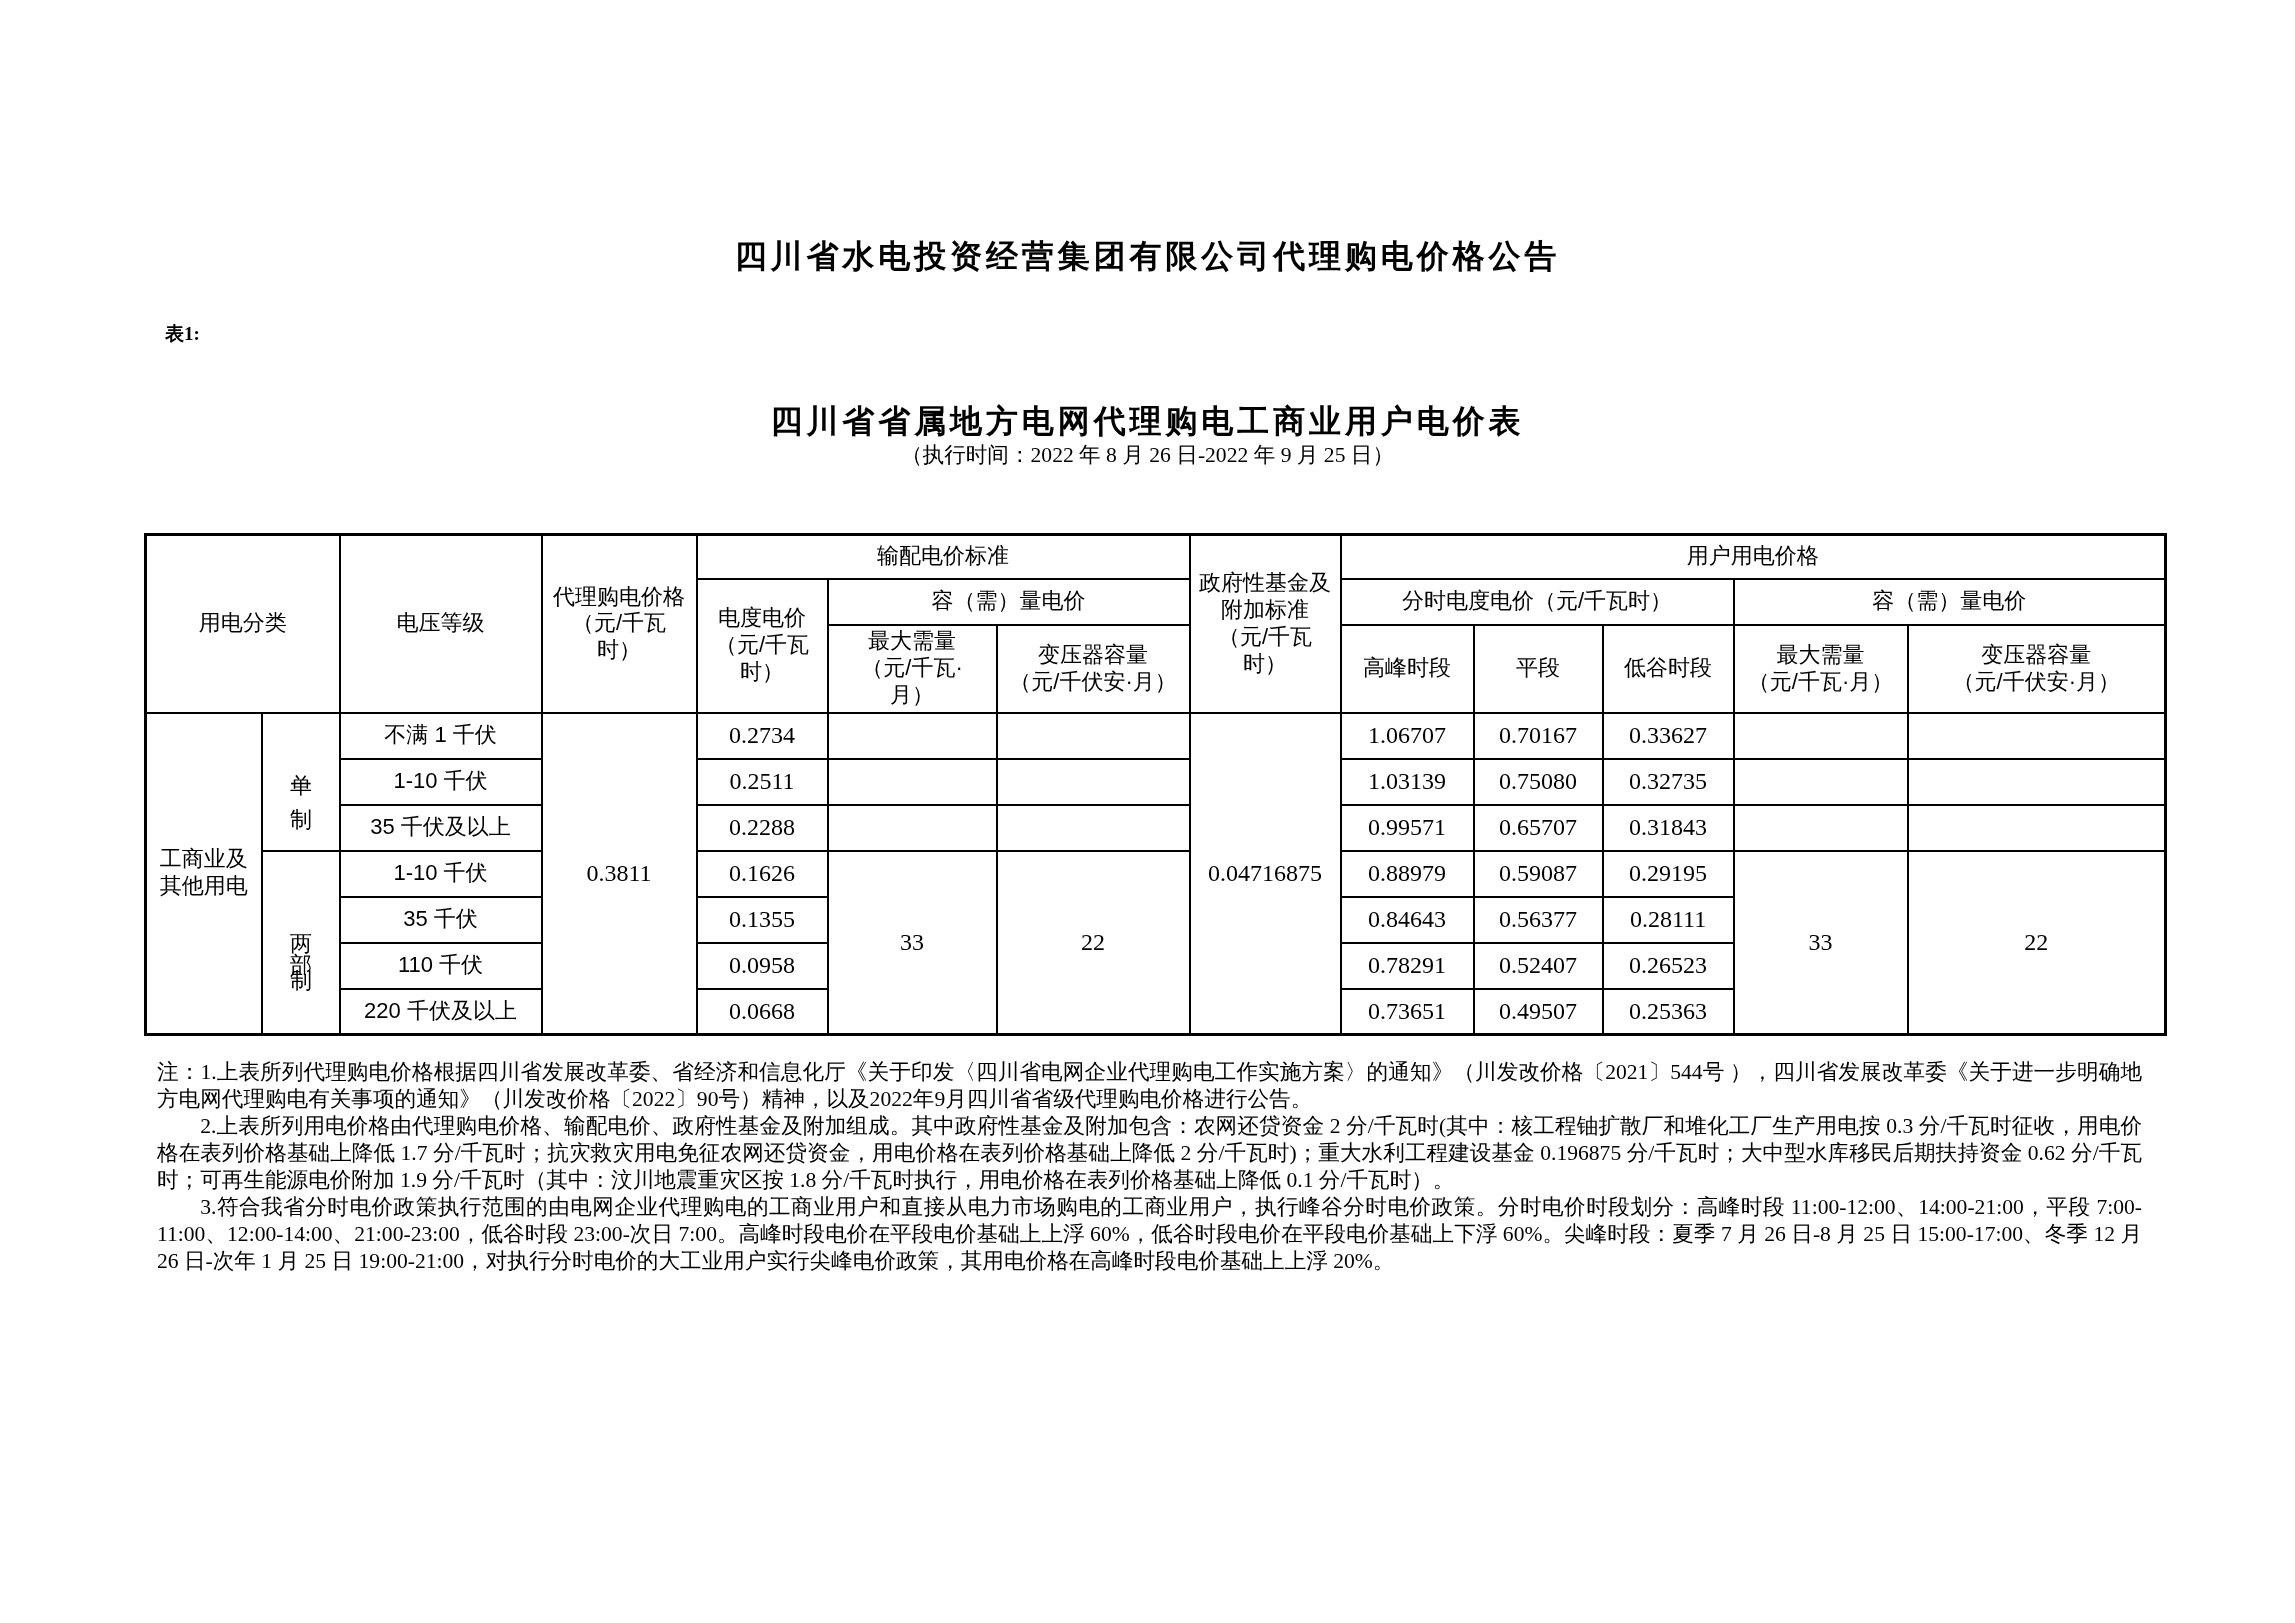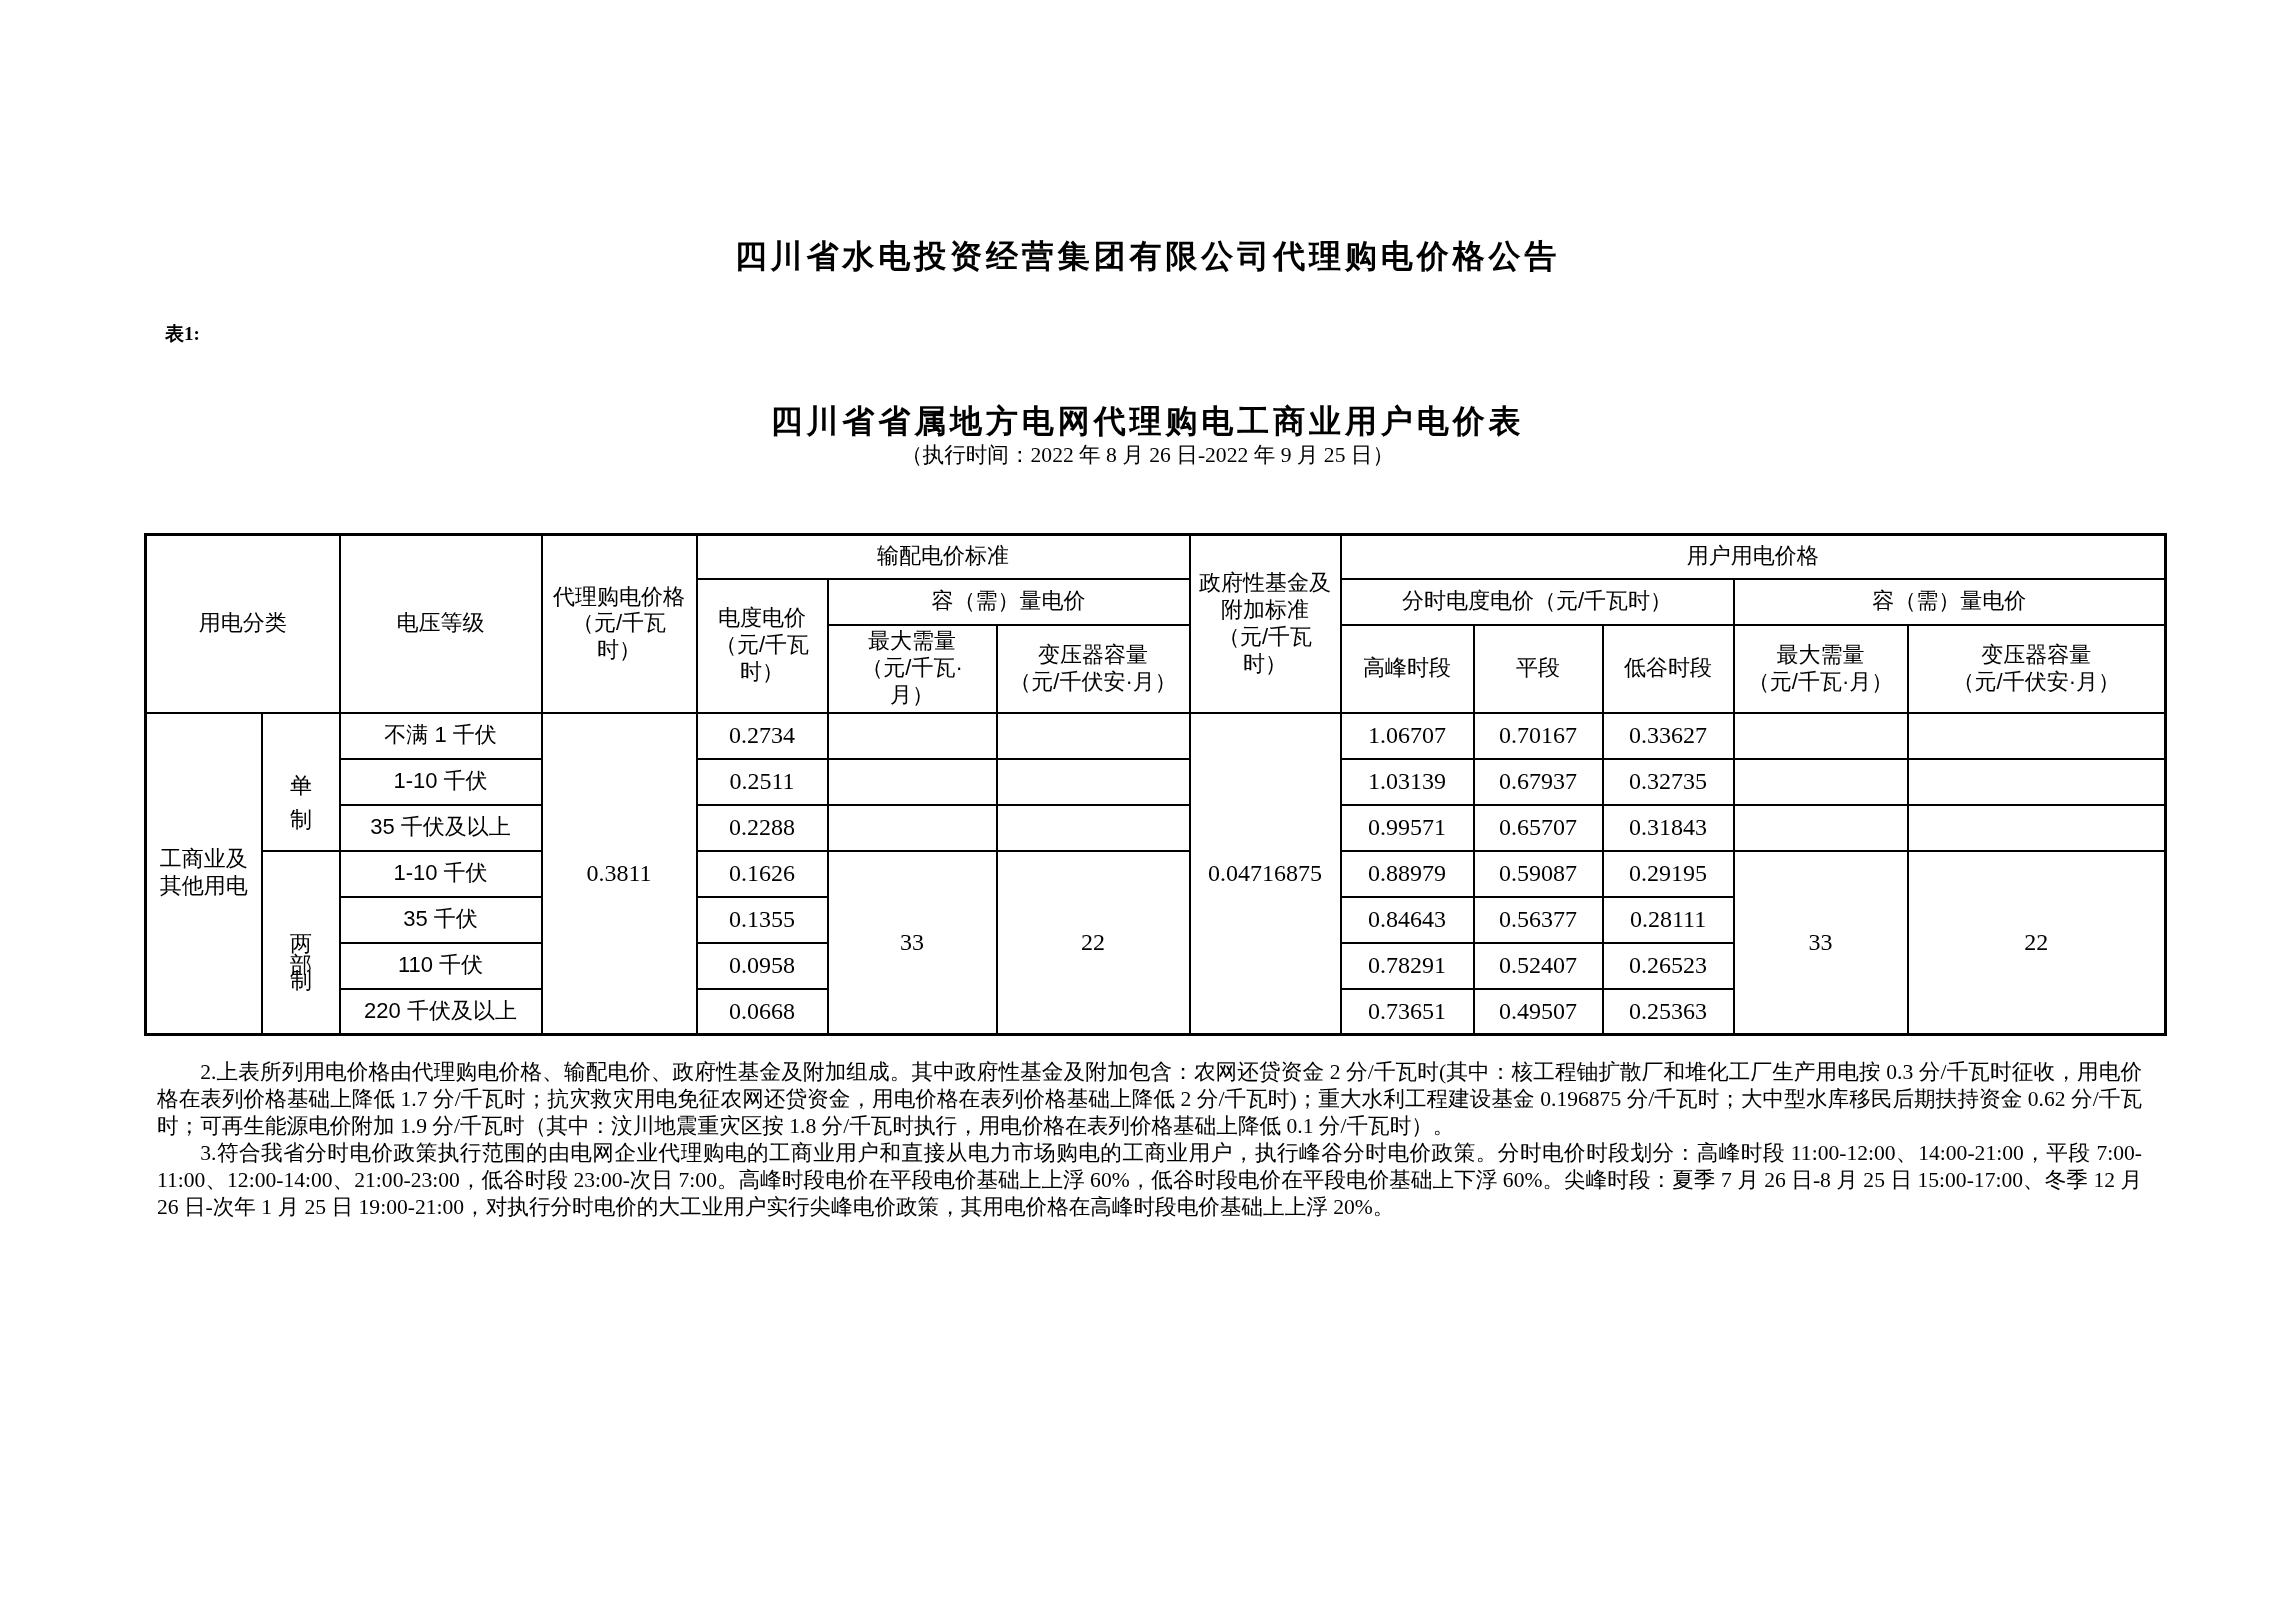--- a/index.html
+++ b/index.html
@@ -139,21 +139,21 @@
     <td class="num">0.33627</td>
     <td></td>
     <td></td>
   </tr>
   <tr class="dr">
     <td>1-10 千伏</td>
     <td class="num">0.2511</td>
     <td></td>
     <td></td>
     <td class="num">1.03139</td>
-    <td class="num">0.67937</td>
+    <td class="num">0.75080</td>
     <td class="num">0.32735</td>
     <td></td>
     <td></td>
   </tr>
   <tr class="dr">
     <td>35 千伏及以上</td>
     <td class="num">0.2288</td>
     <td></td>
     <td></td>
     <td class="num">0.99571</td>
@@ -192,16 +192,17 @@
     <td>220 千伏及以上</td>
     <td class="num">0.0668</td>
     <td class="num">0.73651</td>
     <td class="num">0.49507</td>
     <td class="num">0.25363</td>
   </tr>
 </tbody>
   </table>
 
 <div class="notes">
+  <p>注：1.上表所列代理购电价格根据四川省发展改革委、省经济和信息化厅《关于印发〈四川省电网企业代理购电工作实施方案〉的通知》（川发改价格〔2021〕544号 ），四川省发展改革委《关于进一步明确地方电网代理购电有关事项的通知》（川发改价格〔2022〕90号）精神，以及2022年9月四川省省级代理购电价格进行公告。</p>
   <p class="indent">2.上表所列用电价格由代理购电价格、输配电价、政府性基金及附加组成。其中政府性基金及附加包含：农网还贷资金 2 分/千瓦时(其中：核工程铀扩散厂和堆化工厂生产用电按 0.3 分/千瓦时征收，用电价格在表列价格基础上降低 1.7 分/千瓦时；抗灾救灾用电免征农网还贷资金，用电价格在表列价格基础上降低 2 分/千瓦时)；重大水利工程建设基金 0.196875 分/千瓦时；大中型水库移民后期扶持资金 0.62 分/千瓦时；可再生能源电价附加 1.9 分/千瓦时（其中：汶川地震重灾区按 1.8 分/千瓦时执行，用电价格在表列价格基础上降低 0.1 分/千瓦时）。</p>
   <p class="indent">3.符合我省分时电价政策执行范围的由电网企业代理购电的工商业用户和直接从电力市场购电的工商业用户，执行峰谷分时电价政策。分时电价时段划分：高峰时段 11:00-12:00、14:00-21:00，平段 7:00-11:00、12:00-14:00、21:00-23:00，低谷时段 23:00-次日 7:00。高峰时段电价在平段电价基础上上浮 60%，低谷时段电价在平段电价基础上下浮 60%。尖峰时段：夏季 7 月 26 日-8 月 25 日 15:00-17:00、冬季 12 月 26 日-次年 1 月 25 日 19:00-21:00，对执行分时电价的大工业用户实行尖峰电价政策，其用电价格在高峰时段电价基础上上浮 20%。</p>
 </div>
 
 
 </body></html>

